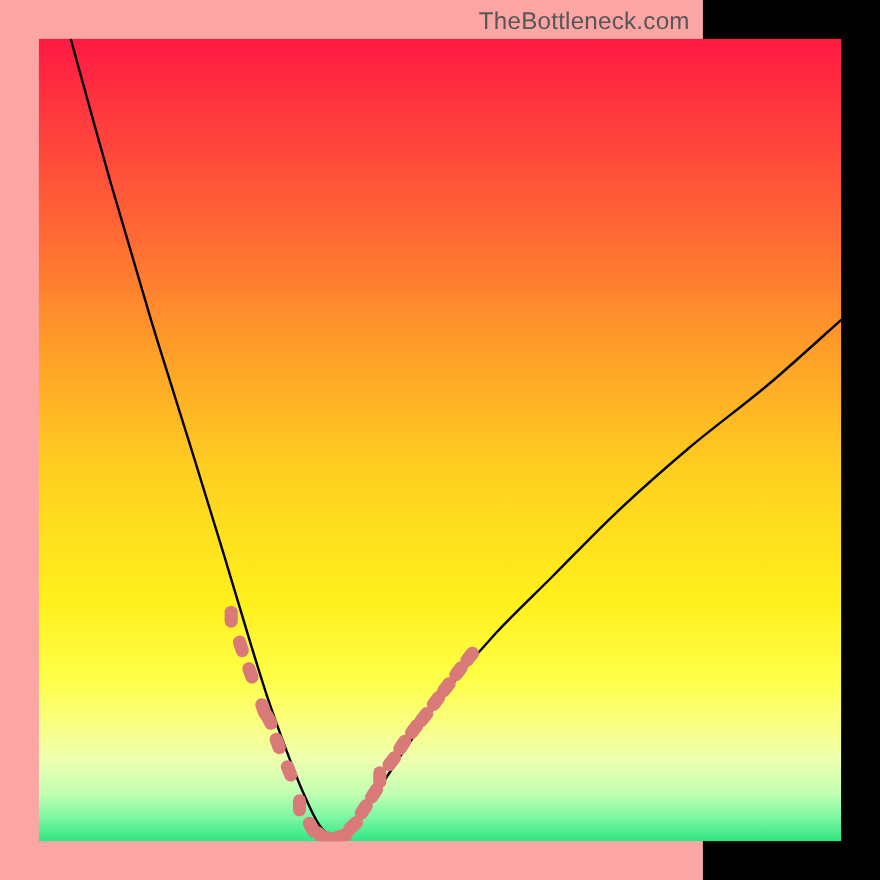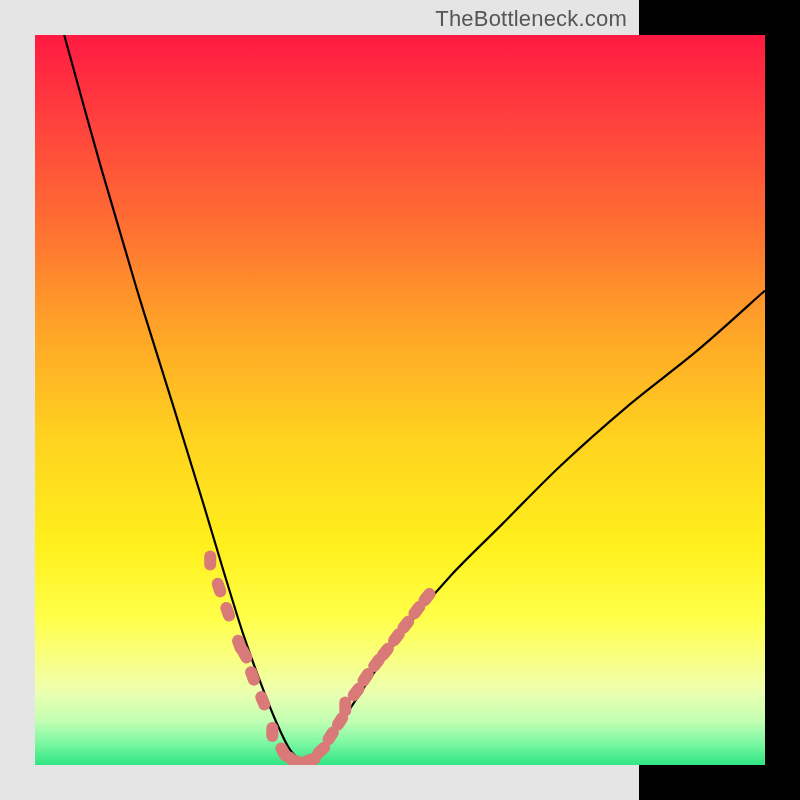--- a/index.html
+++ b/index.html
@@ -1,21 +1,21 @@
 <!DOCTYPE html>
 <html><head>
 <meta charset="utf-8">
 <style>
   * { margin: 0; padding: 0; box-sizing: border-box; }
   body { width: 800px; height: 800px; background: #000; position: relative; }
   .frame {
     position: absolute;
     top: 0; left: 0;
     width: 639px; height: 800px;
-    background: #e5e5e5;
+    background: #fca5a5;
   }
   .plot-area {
     position: absolute;
     top: 35px;
     left: 35px;
     width: 730px;
     height: 730px;
     overflow: hidden;
   }
   .gradient {

